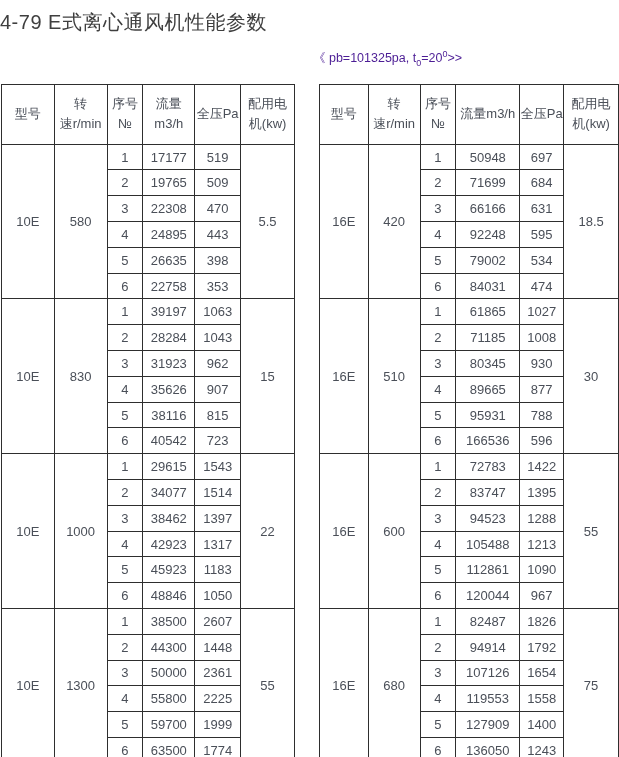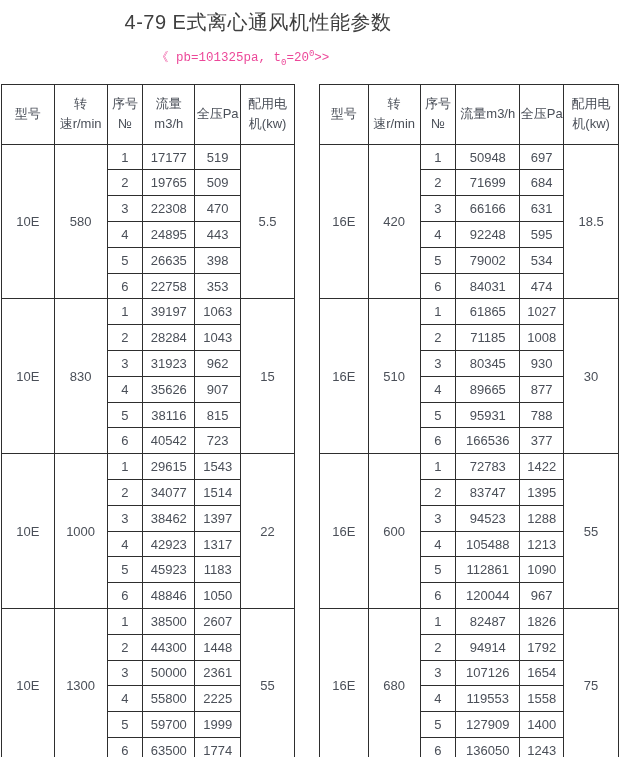--- a/index.html
+++ b/index.html
@@ -11,37 +11,35 @@
   .page {
     position: relative;
     width: 619px;
     height: 757px;
     overflow: hidden;
     background: #ffffff;
   }
   .title {
     margin: 9px 0 0 0;
     width: 516px;
-    text-align: center;
     font-size: 20px;
     font-weight: 400;
     color: #3f3f3f;
     line-height: 27px;
     letter-spacing: 0.5px;
   }
   .subtitle {
     box-sizing: border-box;
     width: 100%;
     padding-left: 156px;
-    text-align: left;
+    text-align: center;
     margin-top: 10px;
     font-size: 12.5px;
-    color: #ec4899;
+    color: #4c1d95;
     line-height: 17px;
-    font-family: Liberation Mono, monospace;
   }
   .subtitle sub { font-size: 9px; }
   .subtitle sup { font-size: 9px; }
   .tables {
     margin-top: 12px;
     margin-left: 1px;
     display: flex;
     gap: 24px;
     align-items: flex-start;
   }
@@ -309,21 +307,21 @@
             <td>877</td>
           </tr>
           <tr>
             <td>5</td>
             <td>95931</td>
             <td>788</td>
           </tr>
           <tr>
             <td>6</td>
             <td>166536</td>
-            <td>377</td>
+            <td>596</td>
           </tr>
           <tr>
             <td rowspan="6">16E</td>
             <td rowspan="6">600</td>
             <td>1</td>
             <td>72783</td>
             <td>1422</td>
             <td rowspan="6">55</td>
           </tr>
           <tr>

